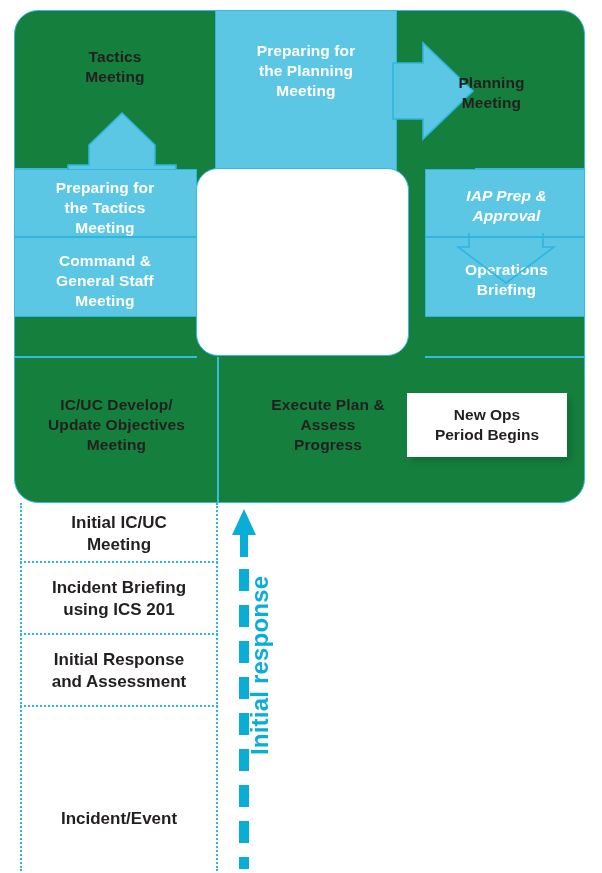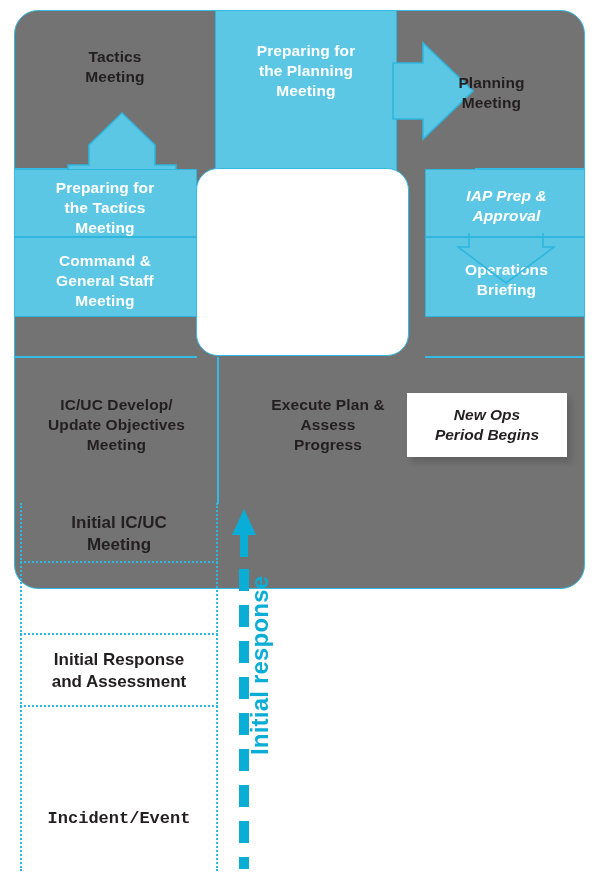--- a/index.html
+++ b/index.html
@@ -17,23 +17,23 @@
     background: #ffffff;
     overflow: hidden;
   }
 
   
   .p-head {
     position: absolute;
     left: 14px;
     top: 10px;
     width: 571px;
-    height: 579px;
-    box-sizing: border-box;
-    background: #737373;
+    height: 493px;
+    box-sizing: border-box;
+    background: #15803d;
     border: 1.6px solid #35BBE3;
     border-radius: 24px;
     overflow: hidden;
   }
 
   
   .cell-blue {
     position: absolute;
     background: #5BC7E4;
     box-sizing: border-box;
@@ -247,47 +247,49 @@
     <div class="divider" style="left:202px; top:346px; width:1.6px; height:147px;"></div>
     <div class="divider" style="left:0px; top:345px; width:182px; height:1.6px;"></div>
     <div class="divider" style="left:410px; top:345px; width:163px; height:1.6px;"></div>
     <div class="divider" style="left:0px; top:157px; width:52px; height:1.6px;"></div>
     <div class="divider" style="left:460px; top:157px; width:113px; height:1.6px;"></div>
   </div>
 
   <div class="p-center"></div>
 
   <div class="new-ops">
-    <span style="white-space:pre-line;font-style:italic;">New Ops
+    <span style="white-space:pre-line;">New Ops
 Period Begins</span>
   </div>
 
   <div class="tail">
 
     <div class="tail-col"></div>
 
     <div class="tail-row" style="left:20px; top:2px; height:58px;">
       <span style="white-space:pre-line;">Initial IC/UC
 Meeting</span>
       <div class="sep"></div>
     </div>
 
     <div class="tail-row" style="left:20px; top:60px; height:72px;">
+      <span style="white-space:pre-line;">Incident Briefing
+using ICS 201</span>
       <div class="sep"></div>
     </div>
 
     <div class="tail-row" style="left:20px; top:132px; height:72px;">
       <span style="white-space:pre-line;">Initial Response
 and Assessment</span>
       <div class="sep"></div>
     </div>
 
 
     <div class="tail-row" style="left:20px; top:276px; height:80px;">
-      <span style="white-space:pre-line;font-family:Liberation Mono, monospace;">Incident/Event</span>
+      <span style="white-space:pre-line;">Incident/Event</span>
     </div>
 
     <svg class="dash-arrow" width="30" height="366" viewBox="0 0 30 366">
       <path d="M14,4 L26,30 L18,30 L18,52 L10,52 L10,30 L2,30 Z" fill="#0AADD6"></path>
       <line x1="14" y1="64" x2="14" y2="364" stroke="#0AADD6" stroke-width="10" stroke-dasharray="22 14" stroke-linecap="butt"></line>
     </svg>
   </div>
 
   <div class="dash-label">Initial response</div>
 </div>

